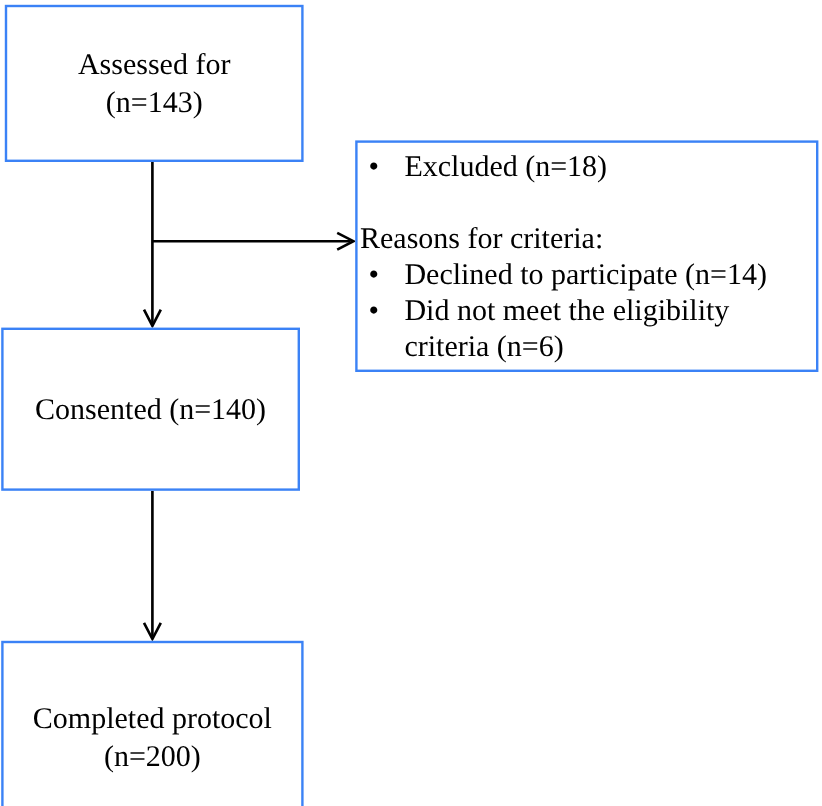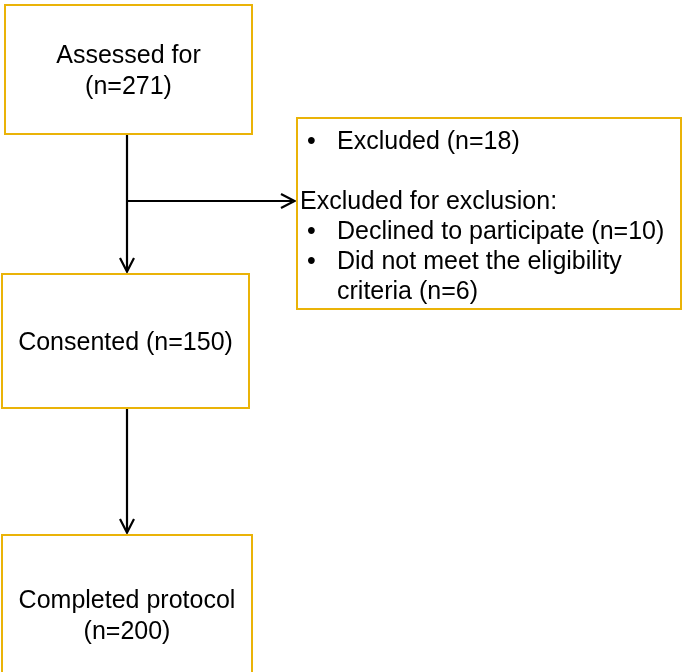--- a/index.html
+++ b/index.html
@@ -12,25 +12,26 @@
     width: 685px;
     height: 672px;
     background: #ffffff;
     font-family: "Liberation Sans", sans-serif;
     color: #000000;
     overflow: hidden;
   }
   .flow-box {
     position: absolute;
     box-sizing: border-box;
-    border: 2px solid #eab308;
+    border: 2px solid #3b82f6;
     background: #ffffff;
     font-size: 25px;
     line-height: 31px;
     color: #000000;
+    font-family: Liberation Serif, serif;
   }
   .flow-box.centered {
     display: flex;
     flex-direction: column;
     justify-content: center;
     align-items: center;
     text-align: center;
   }
   #box-assessed  { left: 4px;   top: 4px;   width: 249px; height: 131px; }
   #box-consented { left: 1px;   top: 273px; width: 249px; height: 136px; }
@@ -83,42 +84,42 @@
       <path d="M281 194 L294.5 201 L281 208"></path>
     </g>
     <g>
       <path d="M127 409 L127 530"></path>
       <path d="M120 519 L127 532.5 L134 519"></path>
     </g>
   </svg>
 
   <div id="box-assessed" class="flow-box centered">
     <div>Assessed for</div>
-    <div>(n=271)</div>
+    <div>(n=143)</div>
   </div>
 
   <div id="box-excluded" class="flow-box">
     <div class="bullet-row">
       <span class="bullet-glyph">•</span>
       <span class="bullet-text">Excluded (n=18)</span>
     </div>
     <div class="spacer-row"></div>
-    <div class="plain-row">Excluded for exclusion:</div>
+    <div class="plain-row">Reasons for criteria:</div>
     <div class="bullet-row">
       <span class="bullet-glyph">•</span>
-      <span class="bullet-text">Declined to participate (n=10)</span>
+      <span class="bullet-text">Declined to participate (n=14)</span>
     </div>
     <div class="bullet-row">
       <span class="bullet-glyph">•</span>
       <span class="bullet-text">Did not meet the eligibility criteria (n=6)</span>
     </div>
   </div>
 
   <div id="box-consented" class="flow-box centered">
-    <div>Consented (n=150)</div>
+    <div>Consented (n=140)</div>
   </div>
 
   <div id="box-completed" class="flow-box centered">
     <div>Completed protocol</div>
     <div>(n=200)</div>
   </div>
 
 </div>
 
 </body></html>

